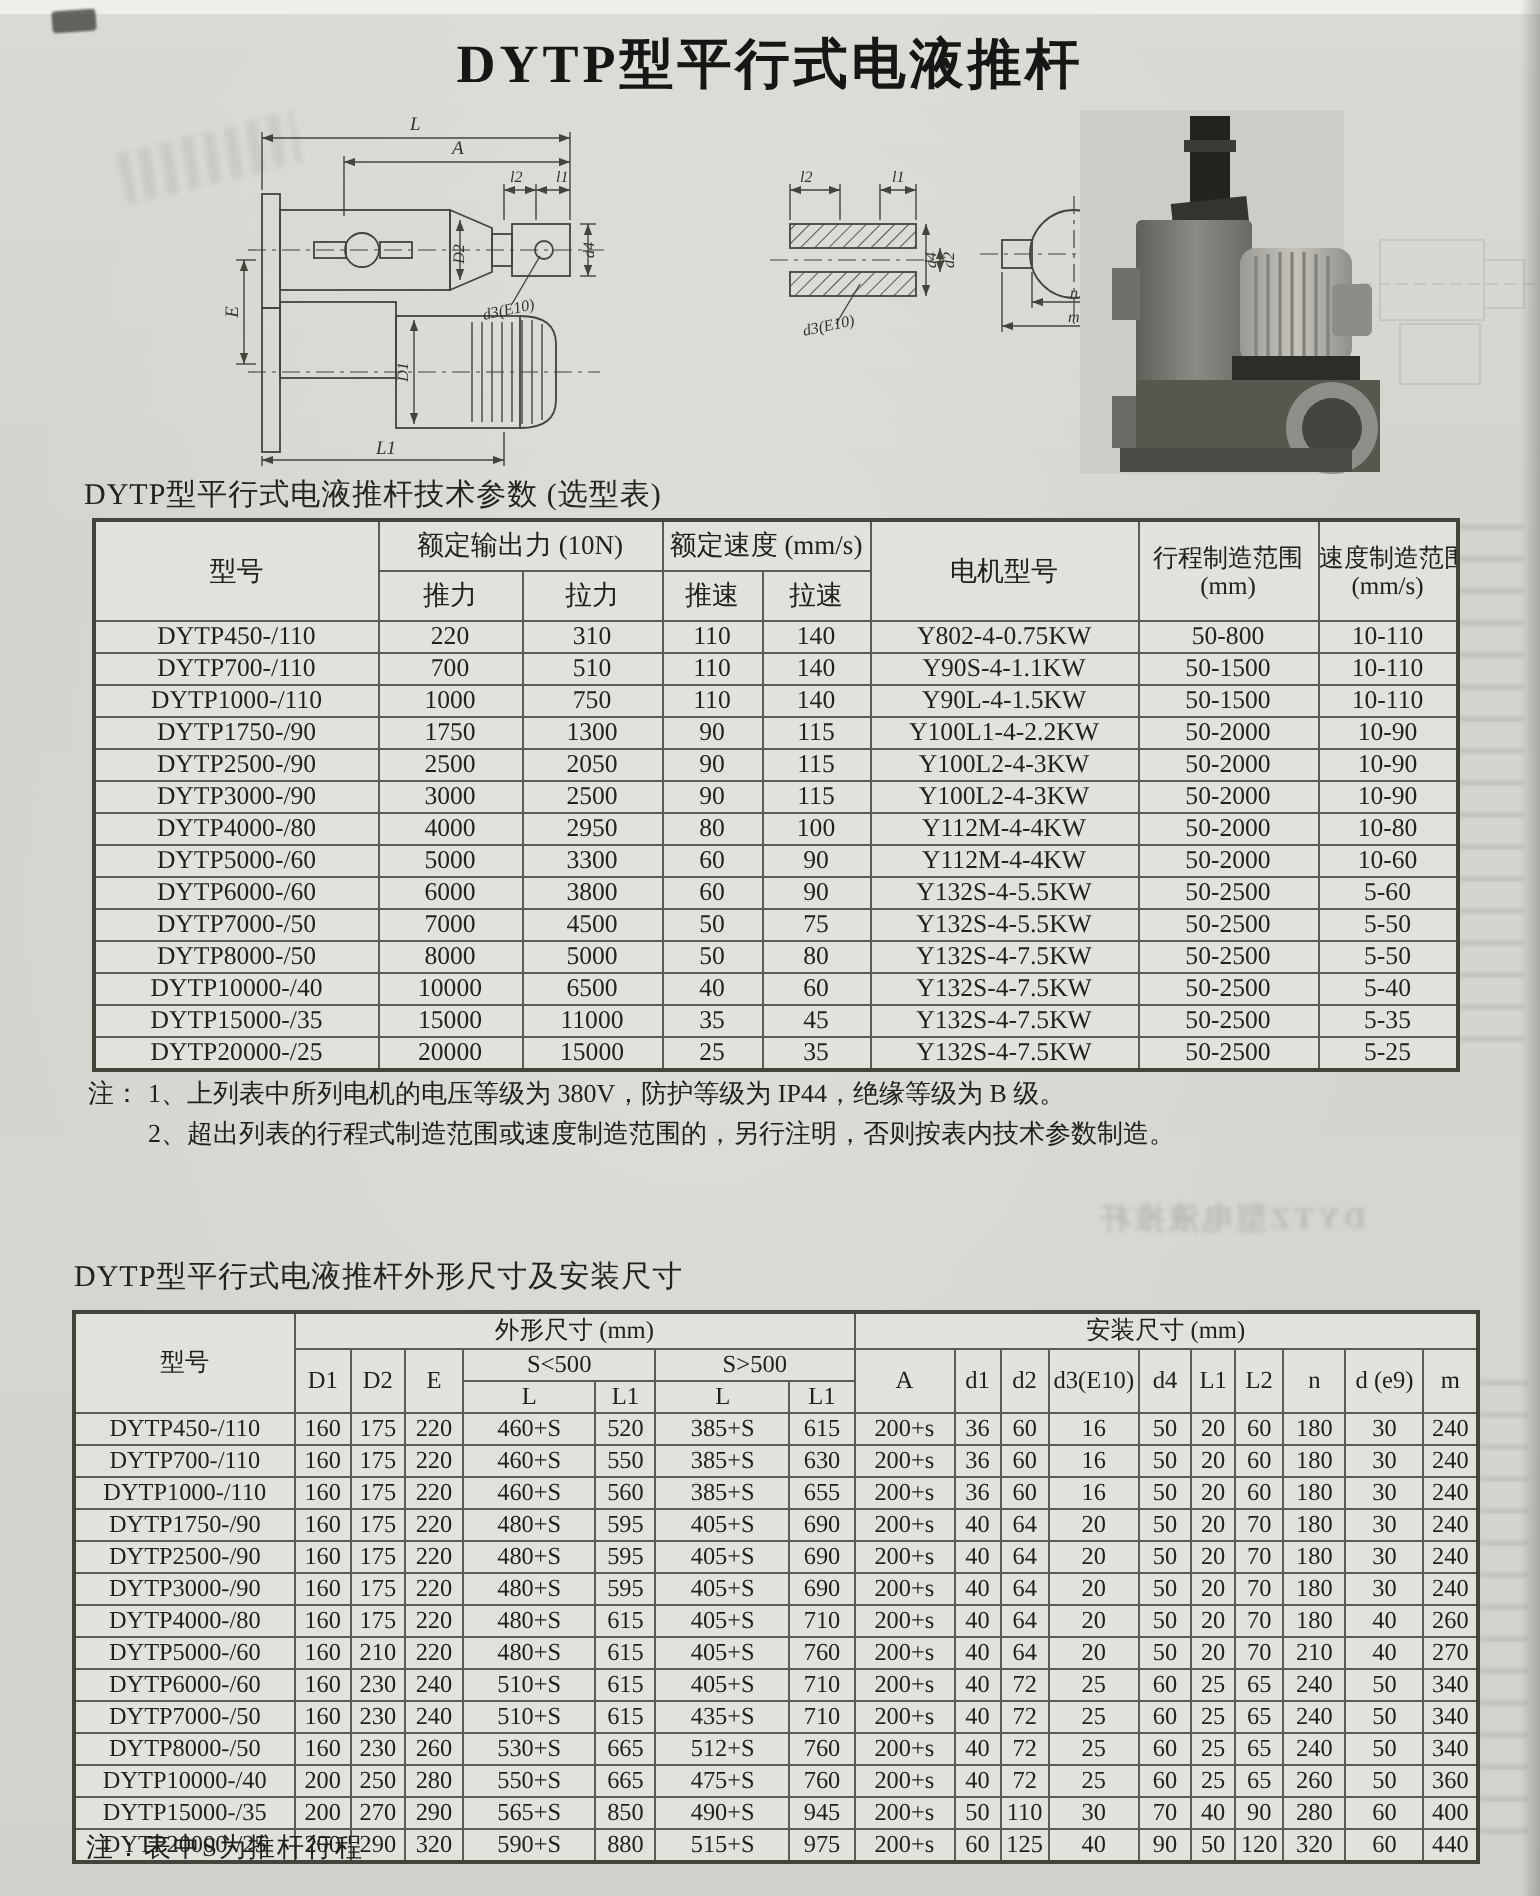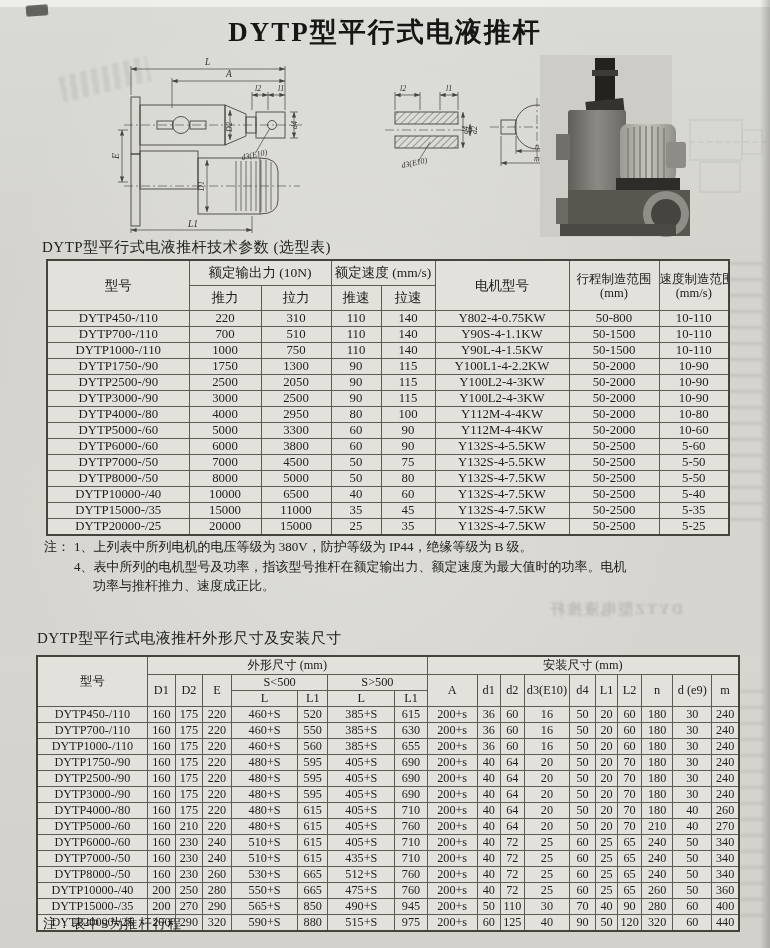--- a/index.html
+++ b/index.html
@@ -422,21 +422,21 @@
           <td>5-25</td>
         </tr>
       </tbody>
   </table>
 
   <div class="notes">
     <div class="note-row">
       <div class="note-label">注：</div>
       <div class="note-list">
         <div class="note-item">1、上列表中所列电机的电压等级为 380V，防护等级为 IP44，绝缘等级为 B 级。</div>
-        <div class="note-item">4、表中所列的电机型号及功率，指该型号推杆在额定输出力、额定速度为最大值时的功率。电机功率与推杆推力、速度成正比。</div>
+        <div class="note-item">2、超出列表的行程式制造范围或速度制造范围的，另行注明，否则按表内技术参数制造。</div>
       </div>
     </div>
   </div>
 
   <div class="caption" id="caption2">DYTP型平行式电液推杆外形尺寸及安装尺寸</div>
 
   <table id="table2">
     <colgroup>
       <col style="width:110px">
         <col style="width:28px">

